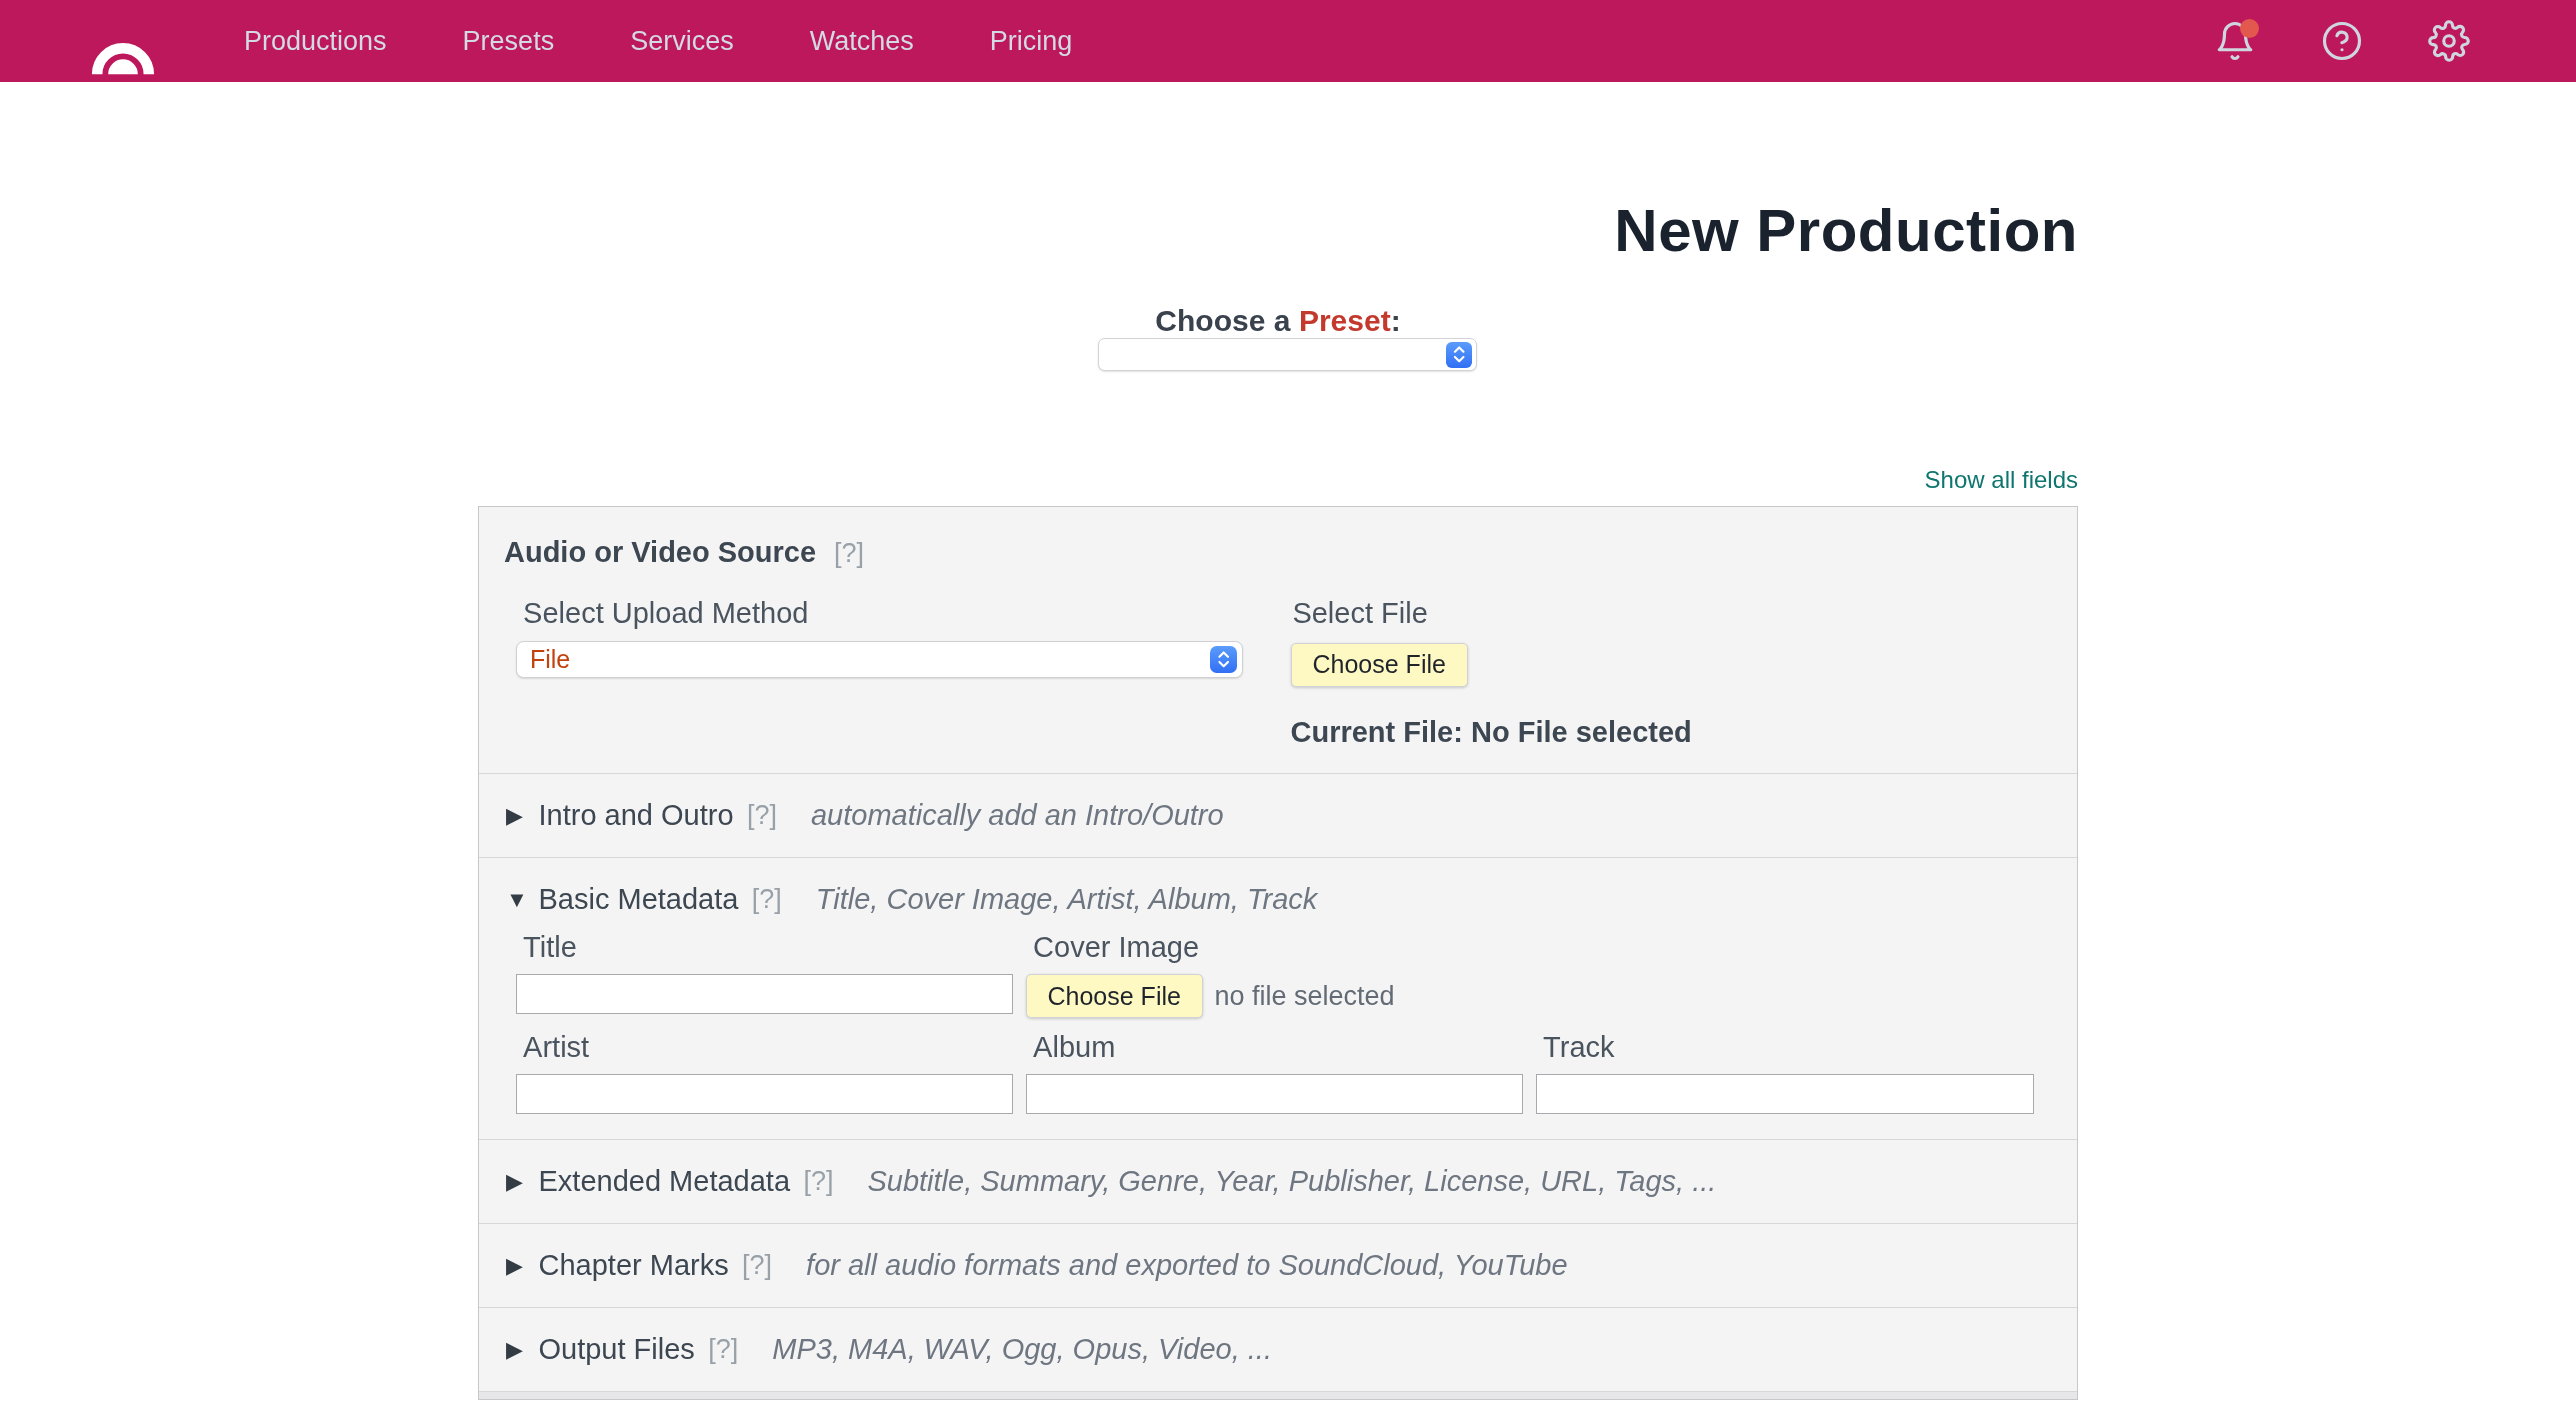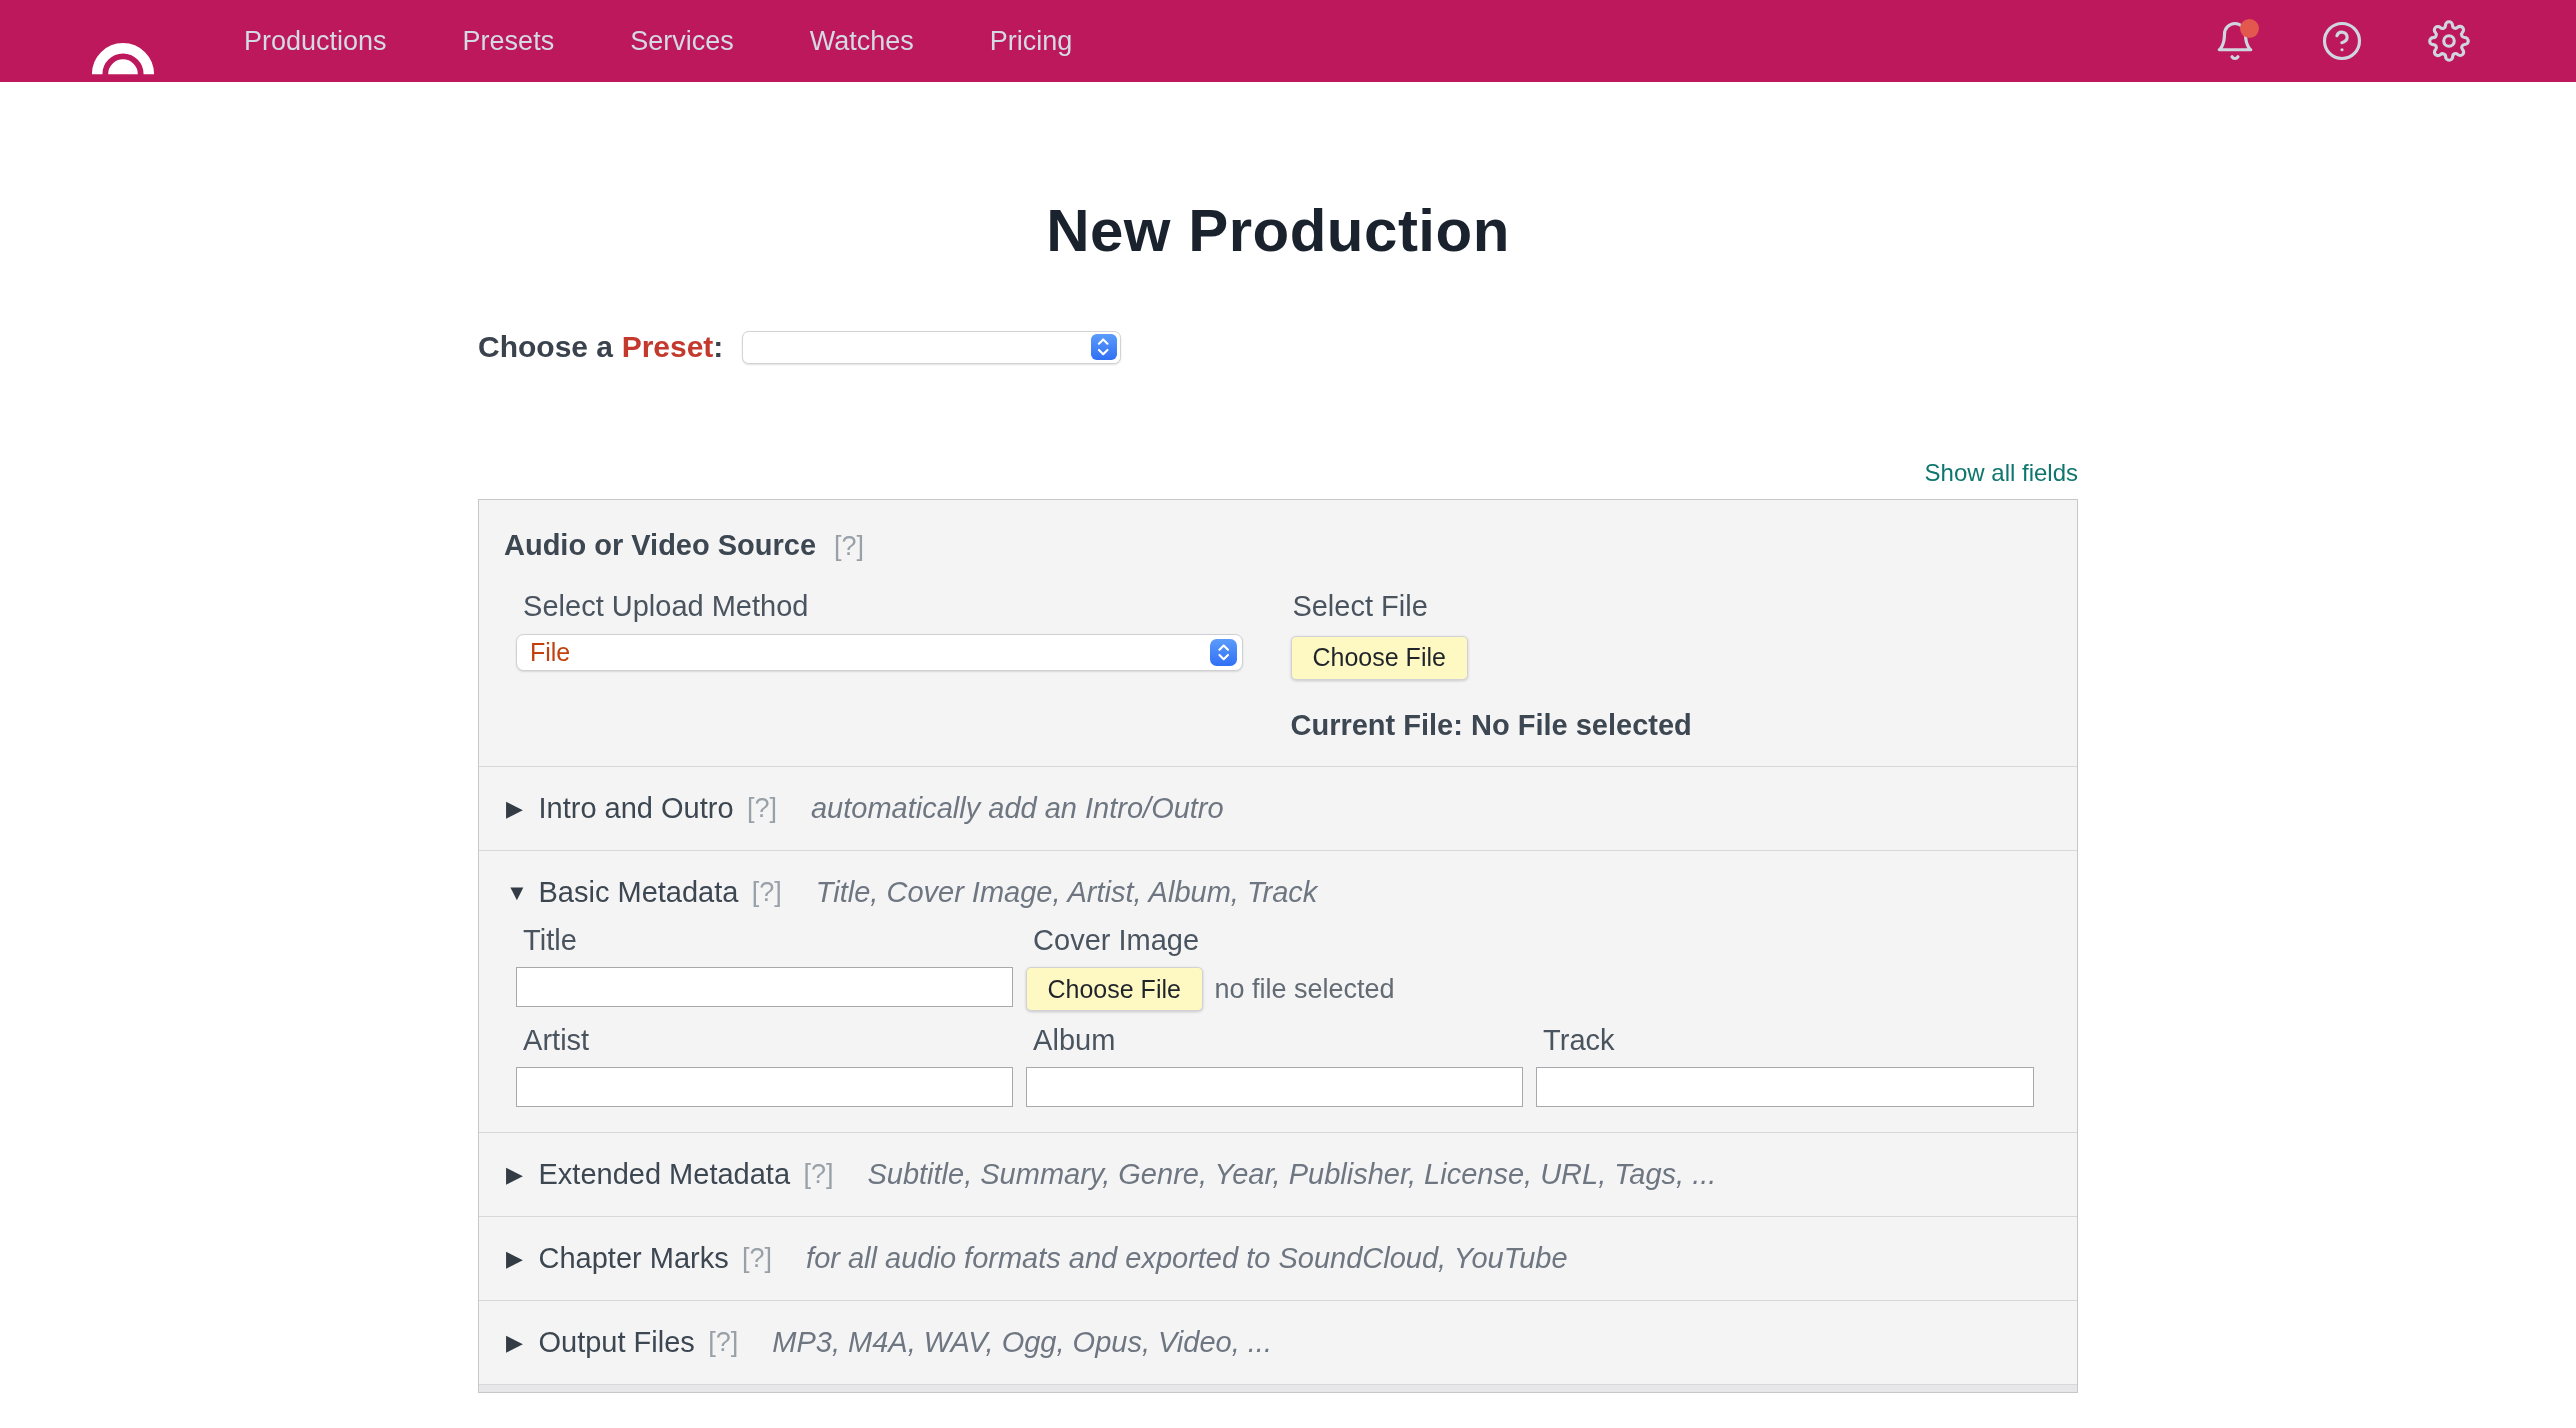--- a/index.html
+++ b/index.html
@@ -16,23 +16,23 @@
   .nav-icon { width:44px; height:44px; position:relative; cursor:pointer; display:flex;
     align-items:center; justify-content:center; }
   .nav-icon svg { width:42px; height:42px; stroke:#cfd7de; stroke-width:1.8; fill:none;
     stroke-linecap:round; stroke-linejoin:round; }
   .notif-dot { position:absolute; top:0px; right:-1.9px; width:19px; height:19px;
     border-radius:50%; background:#e2574e; }
 
   
   .content { width:1600px; margin-left:478px; }
   .page-title { margin-top:113px; font-size:60px; line-height:71px; font-weight:800;
-    color:#1a222e; text-align:center; letter-spacing:0.5px; }
-
-  .preset-row { margin-top:64px; display:flex; align-items:center; }
+    color:#1a222e; text-align:right; letter-spacing:0.5px; }
+
+  .preset-row { margin-top:38px; display:flex; align-items:center;flex-direction:column; }
   .preset-label { font-size:30px; font-weight:700; color:#3a434d; }
   .preset-label .accent { color:#c4392d; }
   .preset-label .prefix { margin-right:8.6px; }
   .mac-select { background:#ffffff; border:1px solid #d2d2d7; border-radius:6.7px;
     box-shadow:0 1px 1.9px rgba(0,0,0,.12); display:flex; align-items:center;
     justify-content:space-between; cursor:pointer; }
   .preset-select { width:379px; height:33px; margin-left:19px; padding:0 3.8px 0 13.4px; }
   .select-value { font-size:25px; color:#c2410c; flex:1 1 auto; overflow:hidden; white-space:nowrap; }
   .stepper { border-radius:5.7px; background:linear-gradient(180deg,#5b9cfb 0%,#316ff4 100%);
     display:flex; flex-direction:column; align-items:center; justify-content:center; gap:1.9px;

